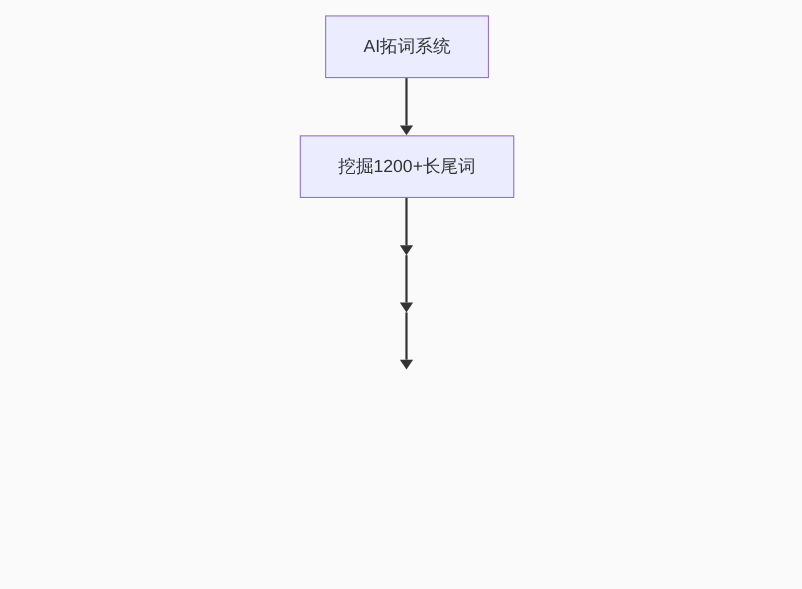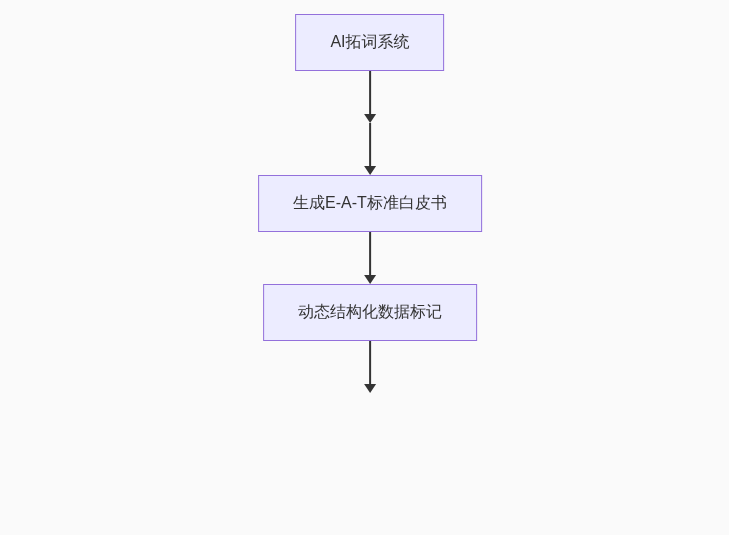--- a/index.html
+++ b/index.html
@@ -73,38 +73,35 @@
 
     <div class="node">
       <span>AI拓词系统</span>
     </div>
 
     <div class="arrow">
       <div class="line"></div>
       <div class="head"></div>
     </div>
 
-
-    <div class="arrow">
-      <div class="line"></div>
-      <div class="head"></div>
-    </div>
-
     <div class="node">
-      <span>生成E-A-T标准白皮书</span>
+      <span>挖掘1200+长尾词</span>
     </div>
 
     <div class="arrow">
       <div class="line"></div>
       <div class="head"></div>
     </div>
 
-    <div class="node">
-      <span>动态结构化数据标记</span>
+
+    <div class="arrow">
+      <div class="line"></div>
+      <div class="head"></div>
     </div>
+
 
     <div class="arrow">
       <div class="line"></div>
       <div class="head"></div>
     </div>
 
 
   </div>
 </div>
 

